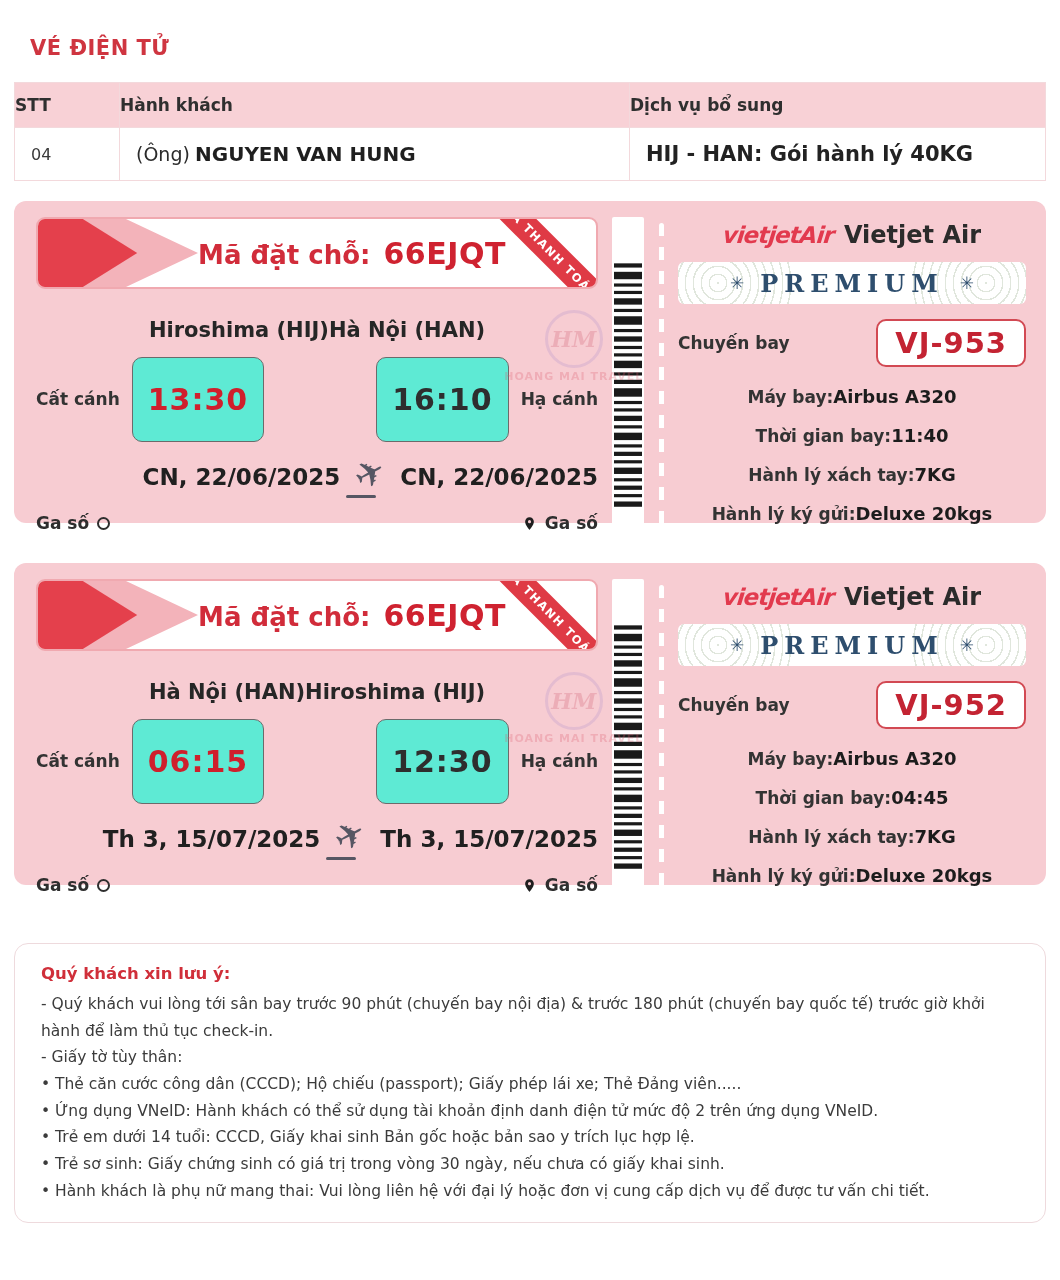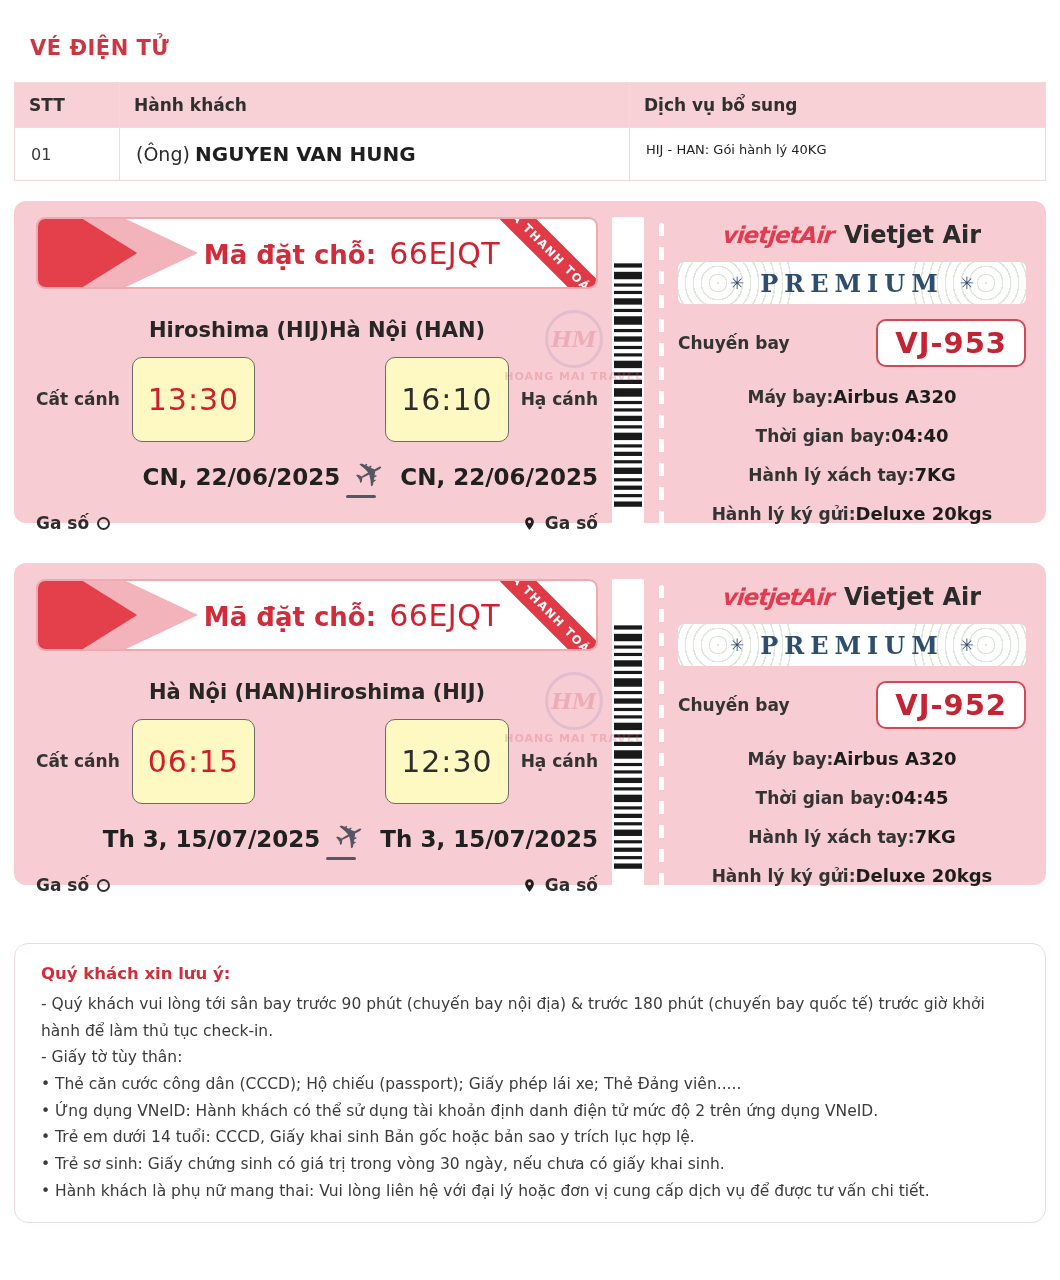--- a/index.html
+++ b/index.html
@@ -18,29 +18,29 @@
   }
 
   
   table.pax {
     width: 1032px; border-collapse: collapse; margin-bottom: 20px;
     border: 1px solid #f3d9dc;
   }
   table.pax th, table.pax td { border: 1px solid #f3d9dc; text-align:left; }
   table.pax th {
     background:#f8d1d6; color:#2f2f2f; font-size:17px; font-weight:700;
-    padding: 12px 14px;
+    padding: 12px 0;
   }
   table.pax td { background:#fff; padding: 14px 16px; }
   .col-stt { width: 105px; }
   .col-pax { width: 510px; }
   td.stt-cell { font-size:16px; color:#3a3a3a; padding-left:22px; }
   .pax-title { font-size:19px; font-weight:400; color:#2b2b2b; }
   .pax-name  { font-size:20px; font-weight:800; color:#1f1f1f; }
-  td.svc-cell { font-size:13px; font-weight:400; color:#222; vertical-align:top; padding-top:12px; }
+  td.svc-cell { font-size:21px; font-weight:700; color:#222; vertical-align:top; padding-top:12px; }
 
   
   .ticket {
     position: relative;
     width: 1032px; height: 322px;
     background:#f7ccd2; border-radius: 12px;
     display: grid;
     grid-template-columns: 1fr 32px 34px 354px;
     padding: 16px 14px 16px 22px;
     margin-bottom: 40px;
@@ -58,43 +58,43 @@
     border:2px solid #f0a9b0; border-radius:9px;
     display:flex; align-items:center; justify-content:center;
     overflow:hidden;
   }
   .chev-wrap { position:absolute; left:0; top:0; bottom:0; width:160px; }
   .chev { position:absolute; inset:0; display:block; }
   .chev-back  { background:#f3b3ba; clip-path: polygon(0% 0%, 55% 0%, 100% 50%, 55% 100%, 0% 100%, 45% 50%); }
   .chev-front { background:#e4404c; clip-path: polygon(0% 0%, 28% 0%, 62% 50%, 28% 100%, 0% 100%); }
   .code-text { position:relative; z-index:2; padding-left:70px; white-space:nowrap; }
   .code-label { color:#d12c3a; font-size:26px; font-weight:600; }
-  .code-value { color:#cf2230; font-size:30px; font-weight:400; letter-spacing:.5px; margin-left:8px;text-align:center; }
+  .code-value { color:#cf2230; font-size:30px; font-weight:700; letter-spacing:.5px; margin-left:8px;text-align:center; }
   .ribbon-corner {
     position:absolute; top:0; right:0; width:125px; height:100%;
     overflow:hidden; z-index:3; border-top-right-radius:7px;
   }
   .ribbon-band {
     position:absolute; top:20px; right:-60px; width:210px;
     transform: rotate(45deg);
     background:#df3a45; color:#fff;
     font-size:11.5px; font-weight:700; letter-spacing:1.5px;
     text-align:center; padding:6px 0; white-space:nowrap;
   }
 
   
   .route-row { display:flex; justify-content:center; align-items:center; margin-top:14px; }
   .city { font-size:21px; font-weight:700; color:#262626; }
 
   .time-row { display:flex; justify-content:space-between; align-items:center; }
   .time-group { display:flex; align-items:center; gap:12px; }
   .time-label { font-size:17px; font-weight:600; color:#333; }
   .time-box {
-    background:#fef9c3; border:1.5px solid #6b6b6b; border-radius:10px;
-    padding: 24px 15px; font-size:30px; font-weight:400; letter-spacing:1px;
+    background:#5eead4; border:1.5px solid #6b6b6b; border-radius:10px;
+    padding: 24px 15px; font-size:30px; font-weight:700; letter-spacing:1px;
   }
   .time-dep { color:#cf1f2c; }
   .time-arr { color:#2e2e2e; }
 
   .date-row { display:flex; justify-content:flex-end; align-items:center; }
   .date { font-size:23px; font-weight:700; color:#202020; }
   .plane-wrap { display:flex; flex-direction:column; align-items:center; width:60px; }
   .plane-glyph {
     font-size:36px; color:#565663; line-height:1;
     transform: rotate(-28deg); display:inline-block;
@@ -188,21 +188,21 @@
   <h1 class="page-title">VÉ ĐIỆN TỬ</h1>
 
   <table class="pax">
     <tbody>
         <tr>
       <th class="col-stt">STT</th>
       <th class="col-pax">Hành khách</th>
       <th>Dịch vụ bổ sung</th>
     </tr>
     <tr>
-      <td class="stt-cell">01</td>
+      <td class="stt-cell">04</td>
       <td>
         <span class="pax-title">(Ông)</span>
         <span class="pax-name">NGUYEN VAN HUNG</span>
       </td>
       <td class="svc-cell">HIJ - HAN: Gói hành lý 40KG</td>
     </tr>
   </tbody>
     </table>
 
   <section class="ticket">
@@ -308,21 +308,21 @@
       <div class="flight-row">
         <span class="stub-label">Chuyến bay</span>
         <span class="flight-no-box">VJ-953</span>
       </div>
       <div class="stub-row">
         <span class="stub-label">Máy bay:</span>
         <span class="stub-value">Airbus A320</span>
       </div>
       <div class="stub-row">
         <span class="stub-label">Thời gian bay:</span>
-        <span class="stub-value">04:40</span>
+        <span class="stub-value">11:40</span>
       </div>
       <div class="stub-row">
         <span class="stub-label">Hành lý xách tay:</span>
         <span class="stub-value">7KG</span>
       </div>
       <div class="stub-row">
         <span class="stub-label">Hành lý ký gửi:</span>
         <span class="stub-value">Deluxe 20kgs</span>
       </div>
     </div>

